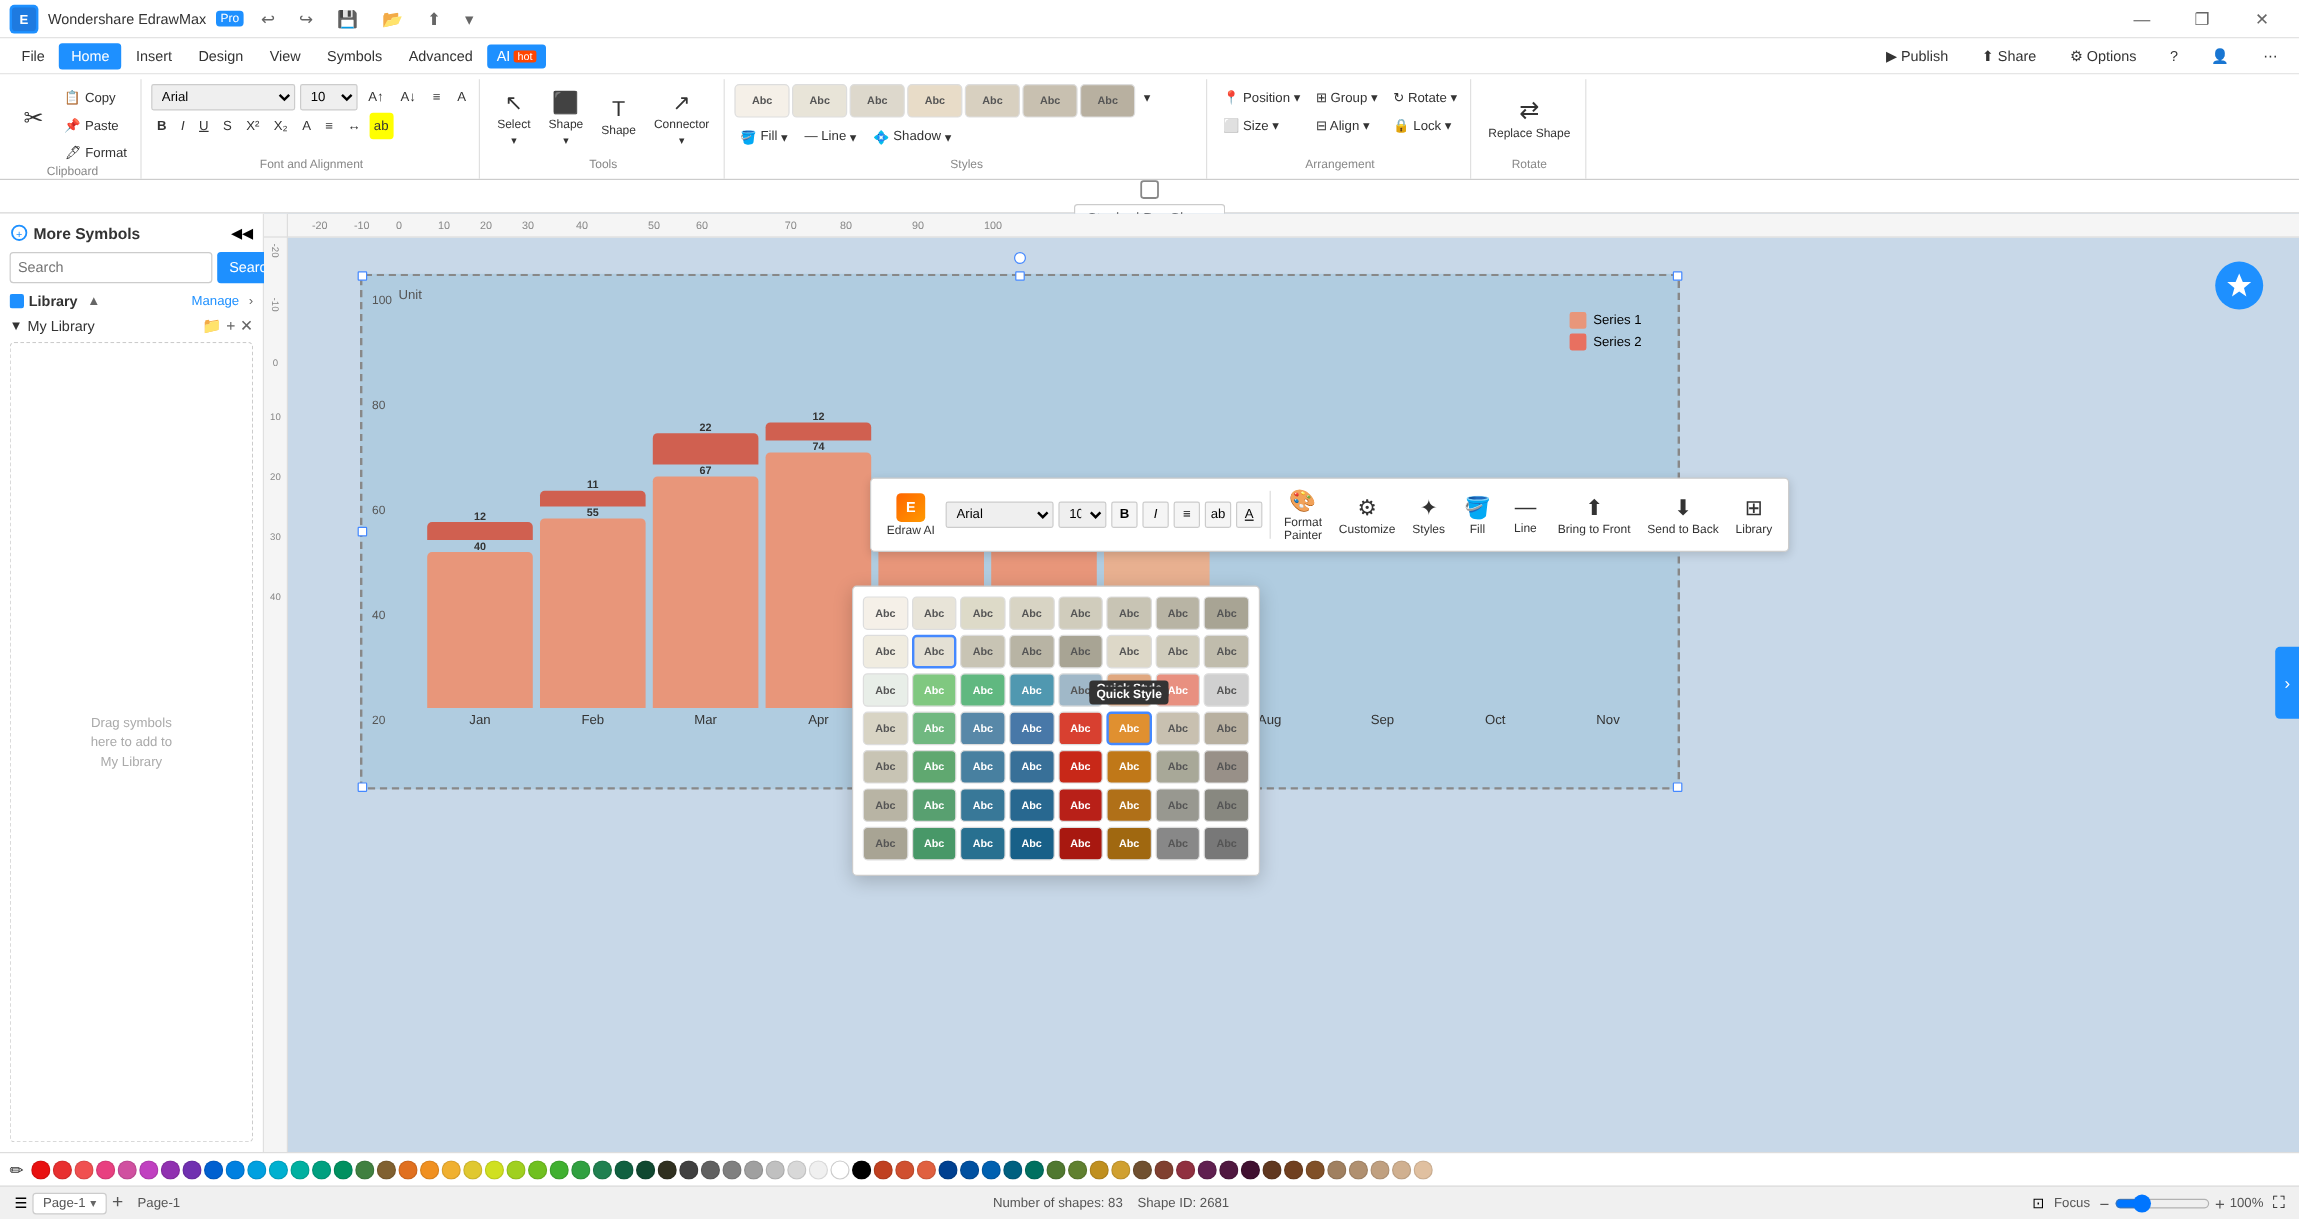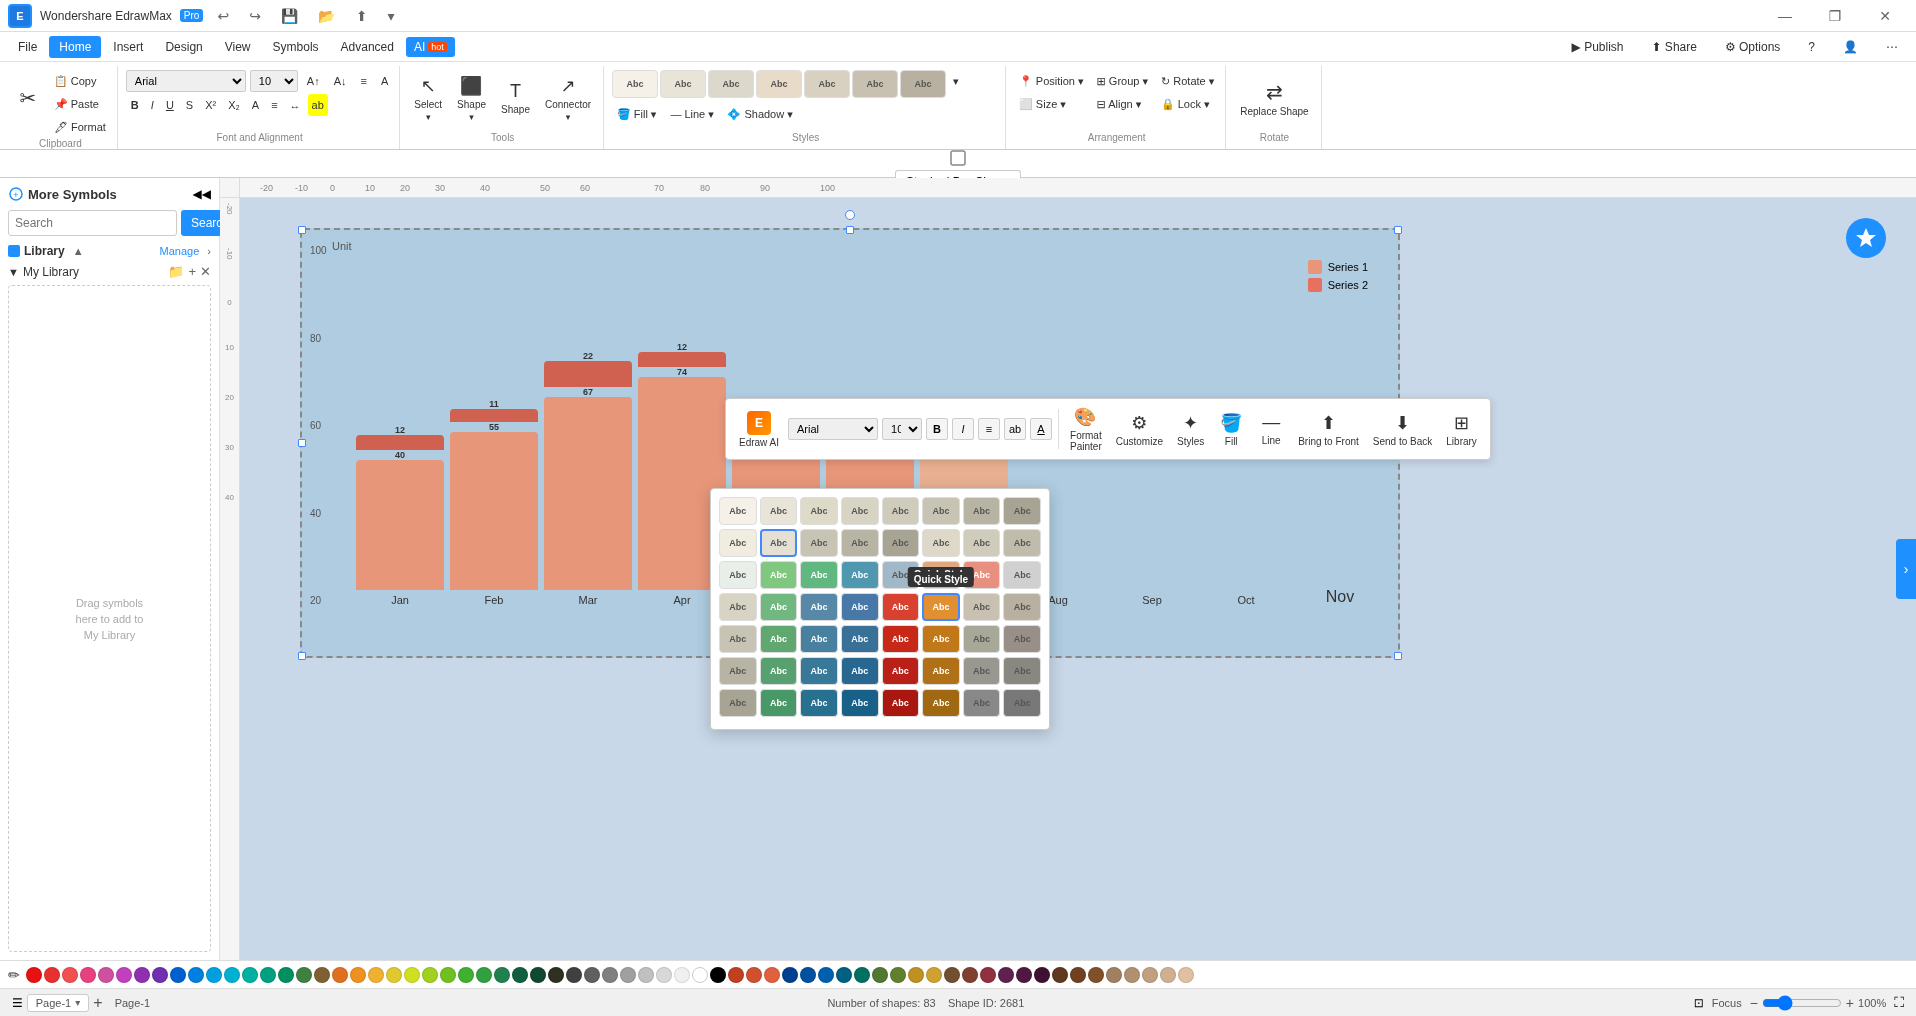--- a/index.html
+++ b/index.html
@@ -686,21 +686,21 @@
           <span style="font-size:11px;color:#333;margin-top:4px;">Sep</span>
         </div>
 
         <div style="display:flex;flex-direction:column;align-items:center;flex:1;justify-content:flex-end;">
           <div style="height:200px;"></div>
           <span style="font-size:11px;color:#333;margin-top:4px;">Oct</span>
         </div>
 
         <div style="display:flex;flex-direction:column;align-items:center;flex:1;justify-content:flex-end;">
           <div style="height:200px;"></div>
-          <span style="font-size:16px;color:#333;margin-top:4px;">Nov</span>
+          <span style="font-size:11px;color:#333;margin-top:4px;">Nov</span>
         </div>
 
       </div>
 
       <div class="legend">
         <div class="legend-item">
           <div class="legend-color" style="background:#e8967a;"></div>
           <span>Series 1</span>
         </div>
         <div class="legend-item">

